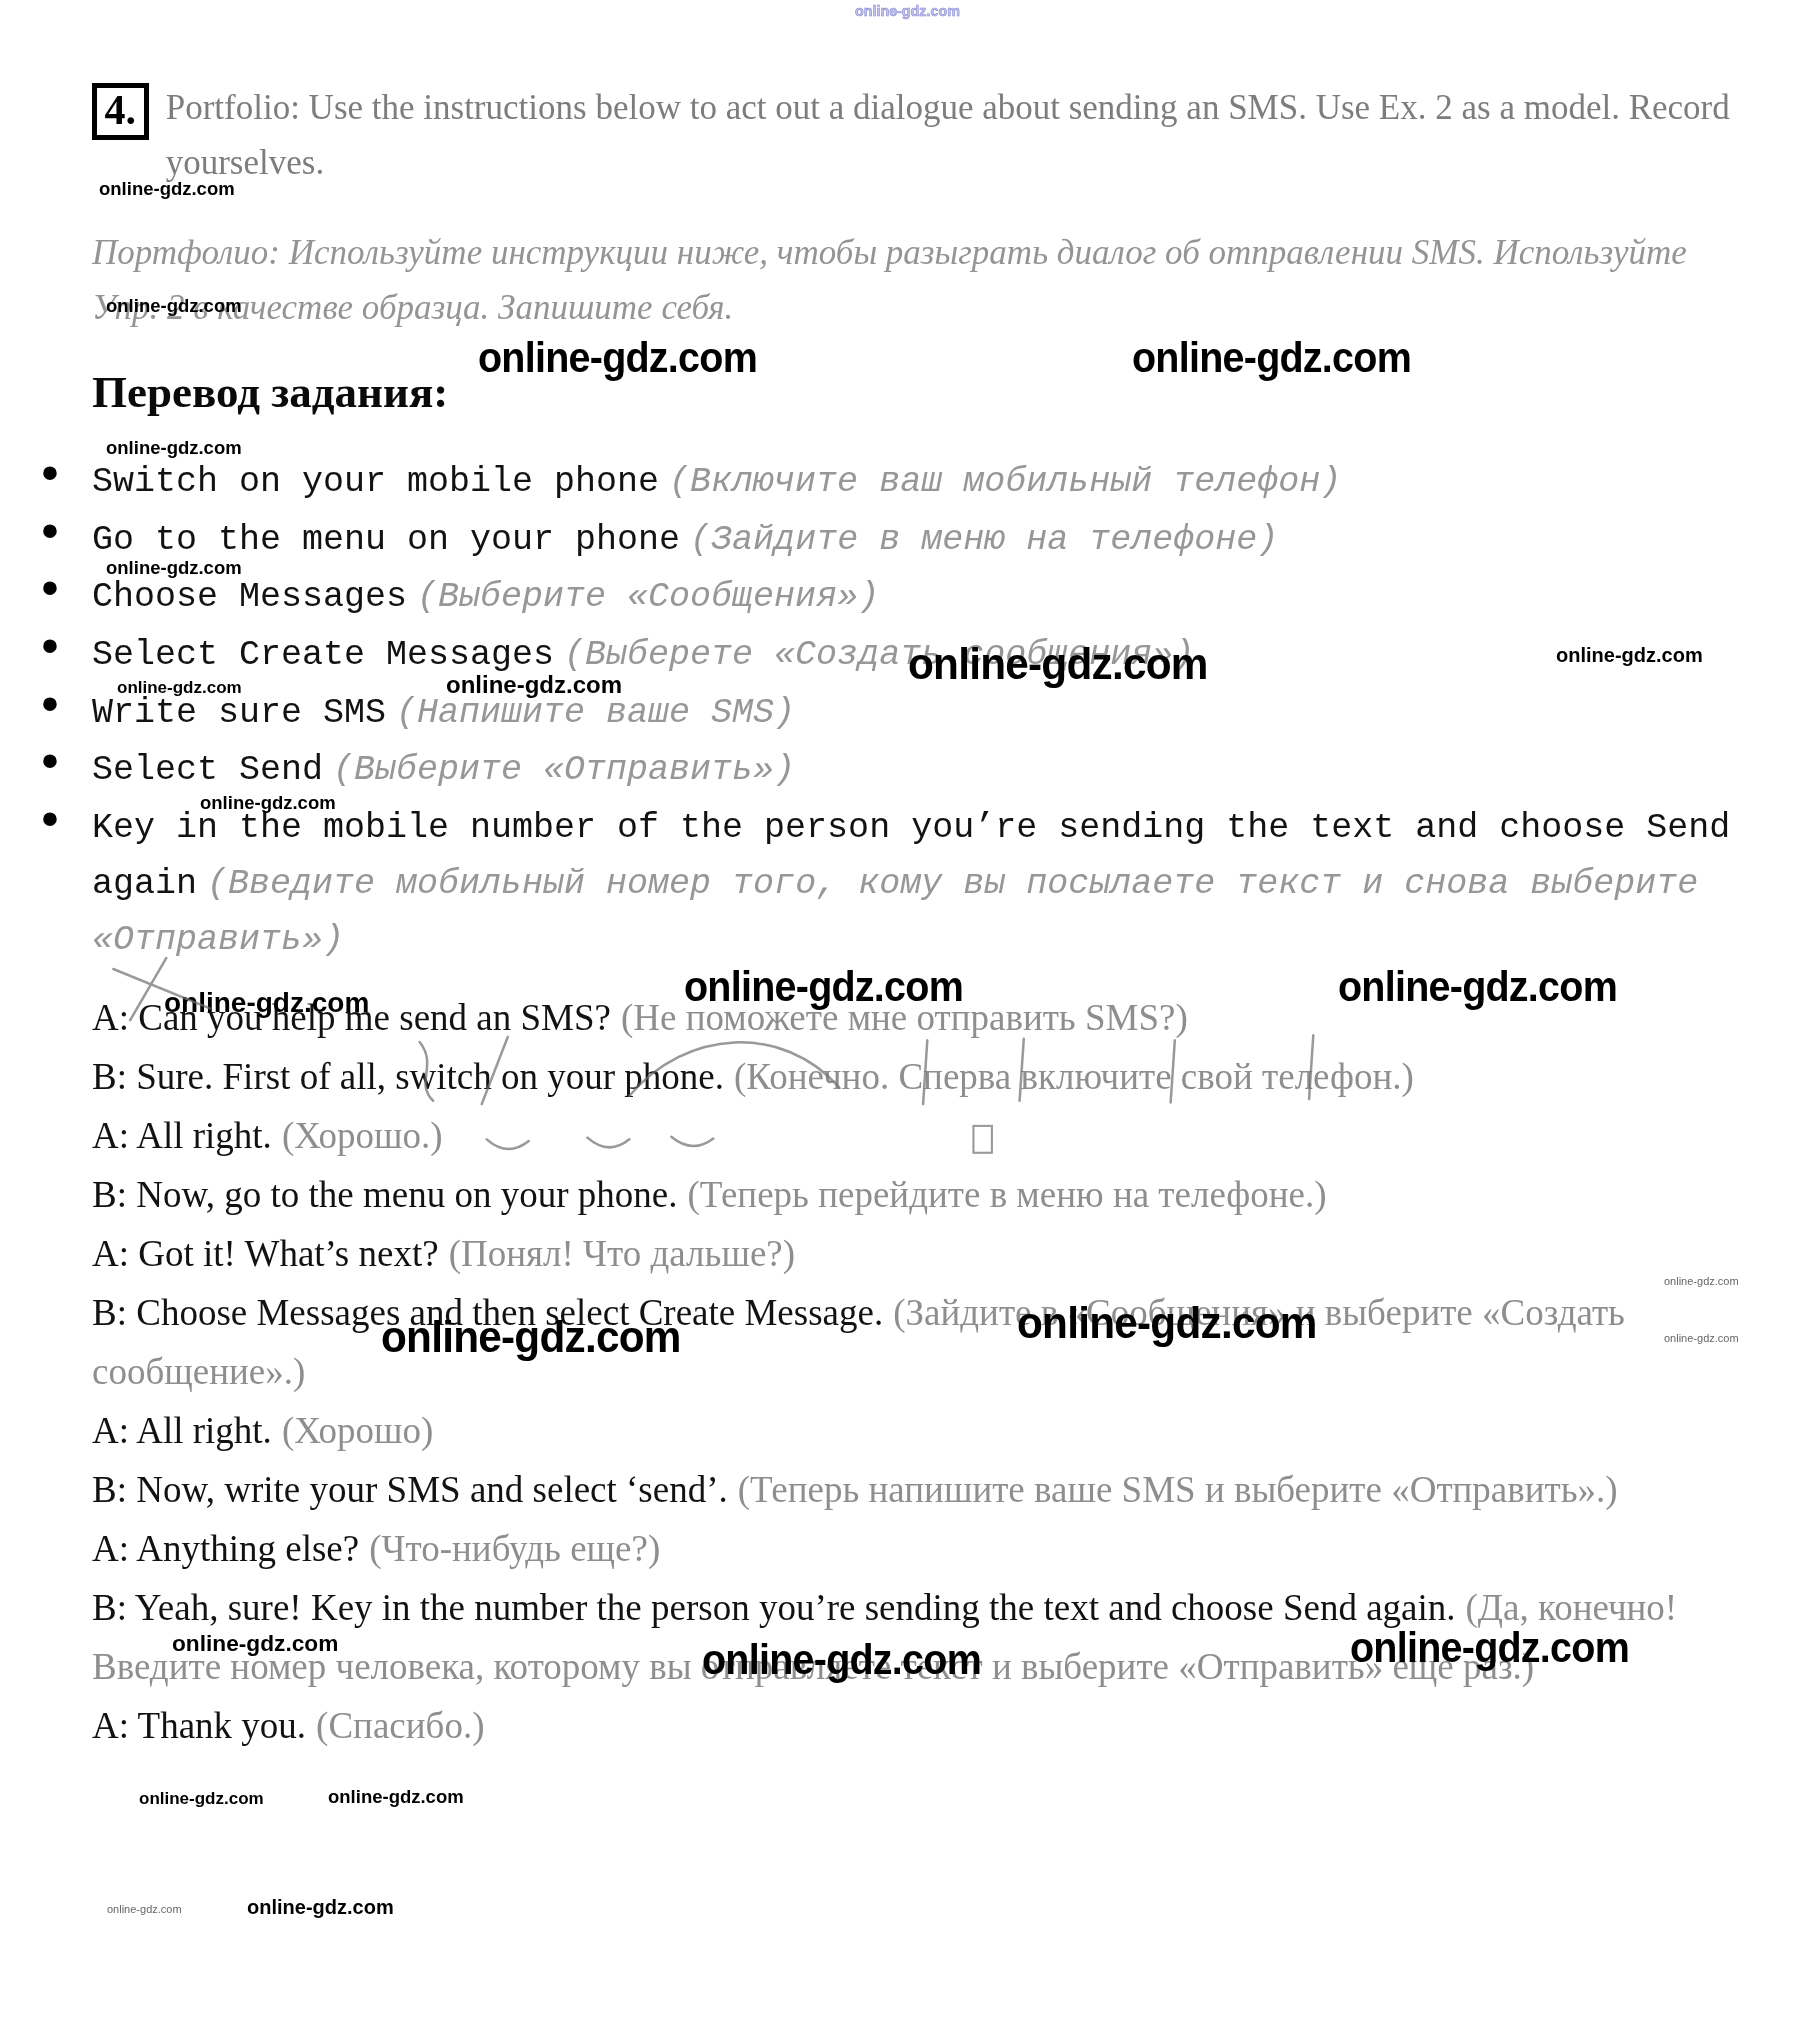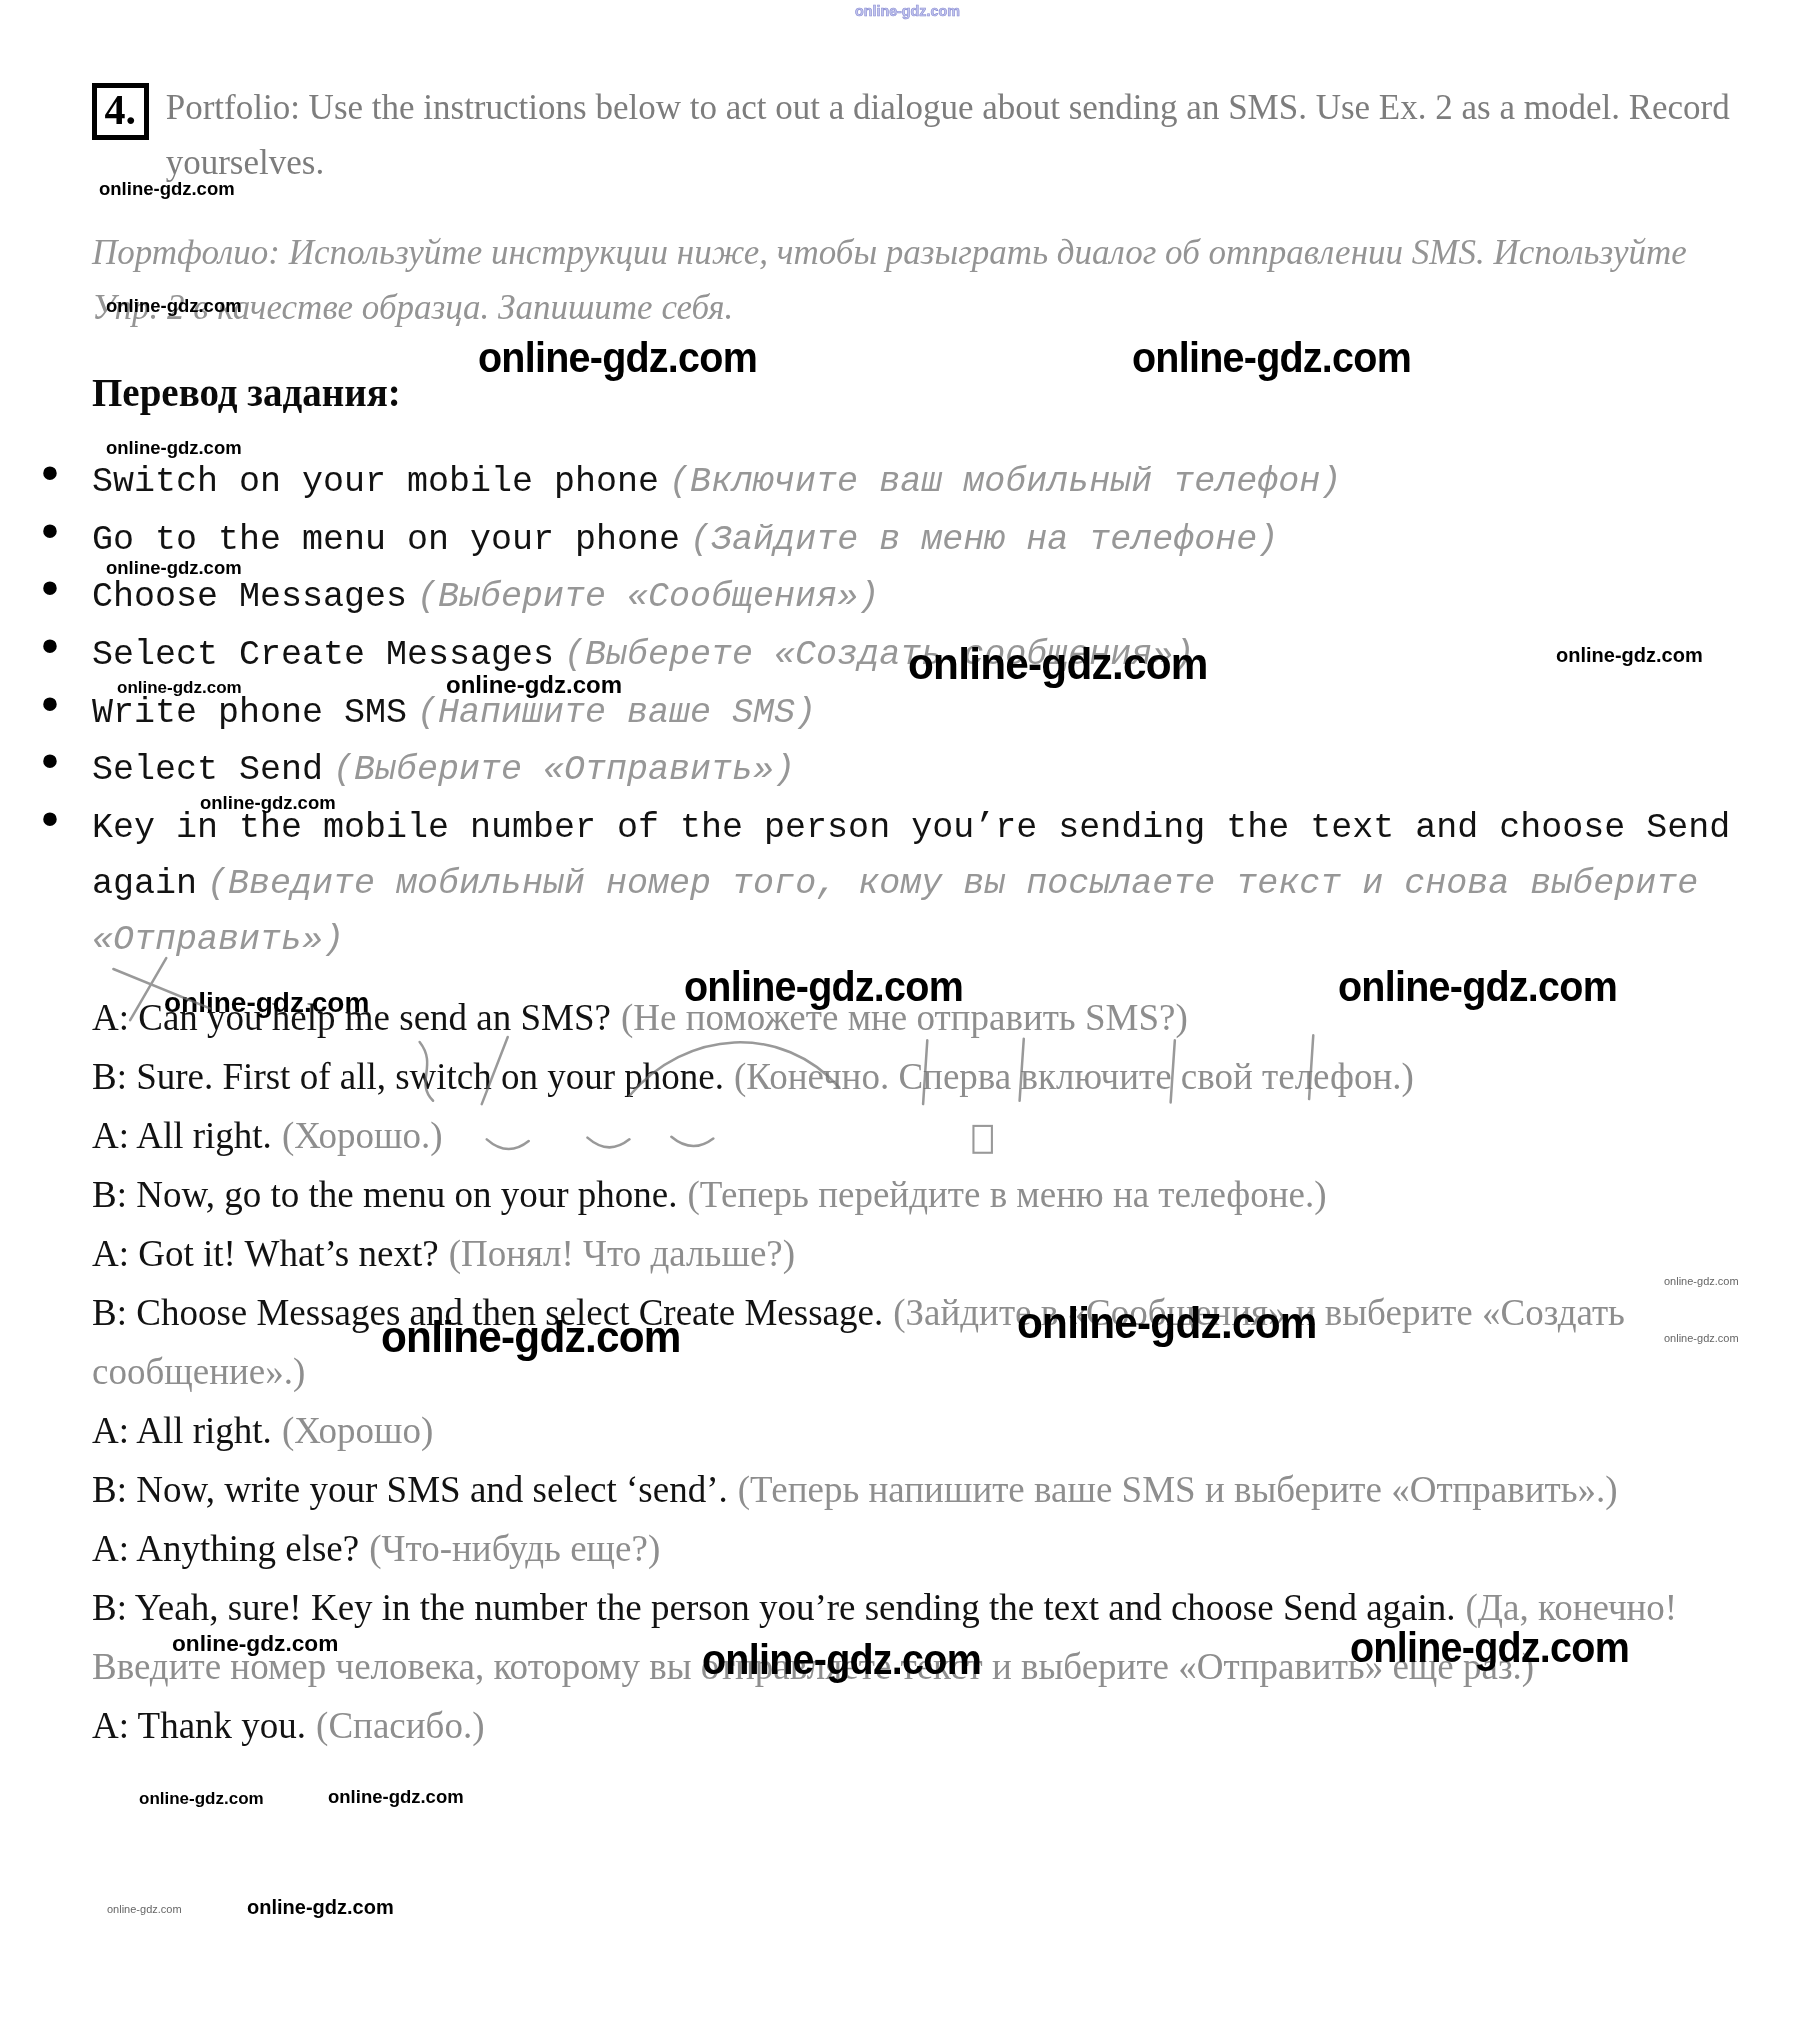--- a/index.html
+++ b/index.html
@@ -42,21 +42,21 @@
     font-size: 35px;
     line-height: 55px;
     font-style: italic;
     color: #949494;
     clear: both;
   }
 
   
   .sec-heading {
     margin-top: 10px;
-    font-size: 39px;
+    font-size: 45px;
     line-height: 45px;
     font-weight: bold;
     color: #0a0a0a;
   }
   .sec-heading.answer { margin-top: 35px; }
 
   
   ul.instr {
     list-style: none;
     margin: 39px 0 0 0;
@@ -189,21 +189,21 @@
       <li>
         <span class="en">Go to the menu on your phone</span><span class="ru-it">(Зайдите в меню на телефоне)</span>
       </li>
       <li>
         <span class="en">Choose Messages</span><span class="ru-it">(Выберите «Сообщения»)</span>
       </li>
       <li>
         <span class="en">Select Create Messages</span><span class="ru-it">(Выберете «Создать сообщения»)</span>
       </li>
       <li>
-        <span class="en">Write phone SMS</span><span class="ru-it">(Напишите ваше SMS)</span>
+        <span class="en">Write sure SMS</span><span class="ru-it">(Напишите ваше SMS)</span>
       </li>
       <li>
         <span class="en">Select Send</span><span class="ru-it">(Выберите «Отправить»)</span>
       </li>
       <li>
         <span class="en">Key in the mobile number of the person you’re sending the text and choose Send again</span><span class="ru-it">(Введите мобильный номер того, кому вы посылаете текст и снова выберите «Отправить»)</span>
       </li>
     </ul>
 
 

